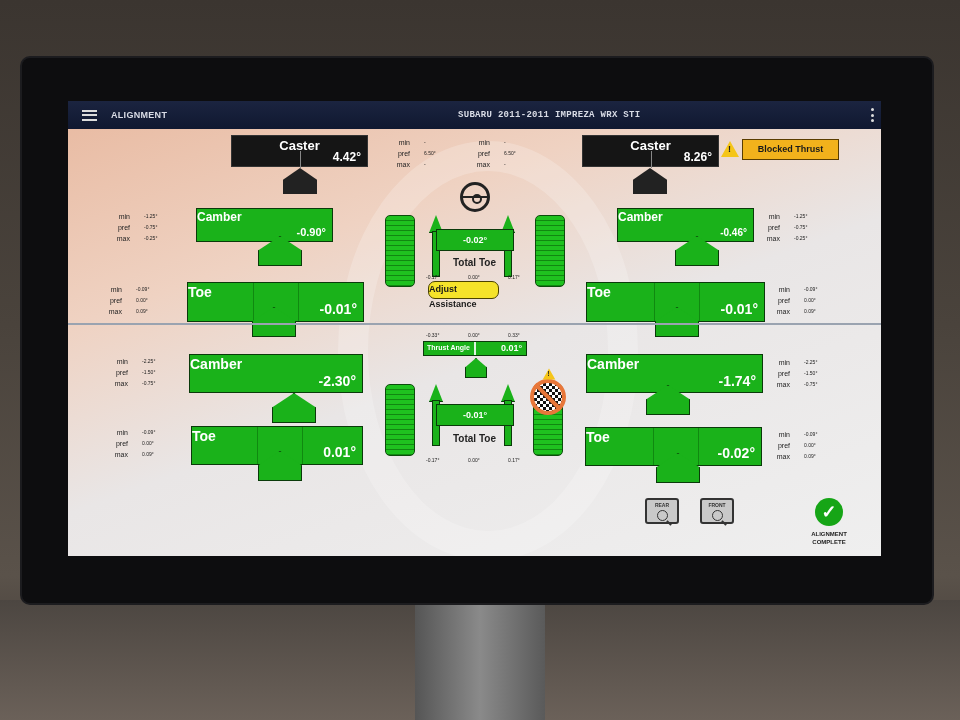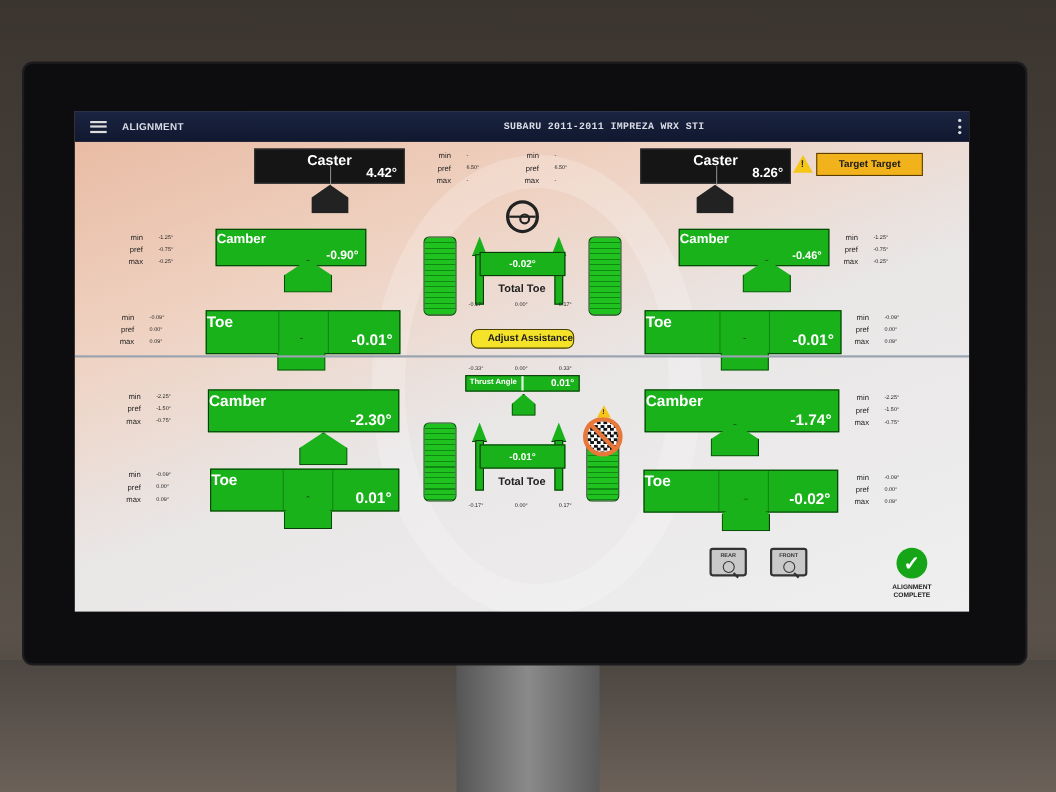--- a/index.html
+++ b/index.html
@@ -31,21 +31,21 @@
   .spec .row{display:flex;gap:14px}
   .spec .lab{width:22px;text-align:right}
   .spec .val{font-size:5px;width:20px}
   .tire{position:absolute;width:30px;height:72px;background:repeating-linear-gradient(180deg,#1fc21f 0 4px,#118811 4px 5px);border:1.5px solid #0c4d0c;border-radius:5px}
   .arrow{position:absolute;width:14px;height:62px}
   .arrow .head{position:absolute;left:0;top:0;width:14px;height:18px;background:#1ab21a;clip-path:polygon(50% 0,100% 100%,0 100%);border-bottom:1px solid #0a3a0a}
   .arrow .shaft{position:absolute;left:3px;top:16px;width:8px;height:46px;background:#1ab21a;border:1px solid #0a3a0a}
   .totbar{position:absolute;width:78px;height:22px;background:#1ab21a;border:1.5px solid #0a3a0a;color:#fff;font-size:9px;font-weight:bold;text-align:center;line-height:20px}
   .totlabel{position:absolute;font-size:10px;color:#222;font-weight:bold}
   .tiny{position:absolute;font-size:5px;color:#222}
-  .adjust{position:absolute;left:360px;top:198px;width:94px;height:18px;background:#f5e32a;border:1.5px solid #4a4200;border-radius:7px;font-size:9px;font-weight:bold;color:#1a1a1a;text-align:right;line-height:15px}
+  .adjust{position:absolute;left:360px;top:180px;width:71px;height:18px;background:#f5e32a;border:1.5px solid #4a4200;border-radius:7px;font-size:9px;font-weight:bold;color:#1a1a1a;text-align:left;line-height:15px}
   .thrust{position:absolute;left:355px;top:240px;width:104px;height:15px;background:#1ab21a;border:1px solid #0a3a0a;color:#fff;font-weight:bold}
   .blocked{position:absolute;left:674px;top:38px;width:97px;height:21px;background:#f2b21c;border:1.5px solid #5a3d00;font-size:9px;font-weight:bold;color:#1a1a1a;text-align:center;line-height:18px}
   .warn{position:absolute;width:0;height:0;border-left:9px solid transparent;border-right:9px solid transparent;border-bottom:16px solid #f5c518}
   .warn span{position:absolute;left:-2px;top:3px;font-size:9px;font-weight:bold;color:#222}
   .steer{position:absolute;left:392px;top:81px;width:30px;height:30px;border:3px solid #222;border-radius:50%}
   .steer::before{content:"";position:absolute;left:9px;top:9px;width:6px;height:6px;border:2px solid #222;border-radius:50%}
   .steer::after{content:"";position:absolute;left:0;top:11px;width:24px;height:2px;background:#222}
   .zoombtn{position:absolute;width:34px;height:26px;background:#c9c9c9;border:2px solid #333;border-radius:3px;font-size:5px;font-weight:bold;color:#333;text-align:center;padding-top:2px}
   .zoombtn .mag{display:block;margin:2px auto 0;width:11px;height:11px;border:1.5px solid #333;border-radius:50%;position:relative}
   .zoombtn .mag::after{content:"";position:absolute;right:-5px;bottom:-4px;width:6px;height:2px;background:#333;transform:rotate(45deg)}
@@ -120,21 +120,21 @@
       </div>
     <div class="row">
         <span class="lab">max</span>
         <span class="val">-</span>
       </div>
   </div>
 
   <div class="warn" style="left:653px;top:40px">
       <span>!</span>
     </div>
-  <div class="blocked">Target Target</div>
+  <div class="blocked">Blocked Thrust</div>
 
   <div class="spec" style="left:40px;top:110px">
     <div class="row">
         <span class="lab">min</span>
         <span class="val">-1.25°</span>
       </div>
     <div class="row">
         <span class="lab">pref</span>
         <span class="val">-0.75°</span>
       </div>

